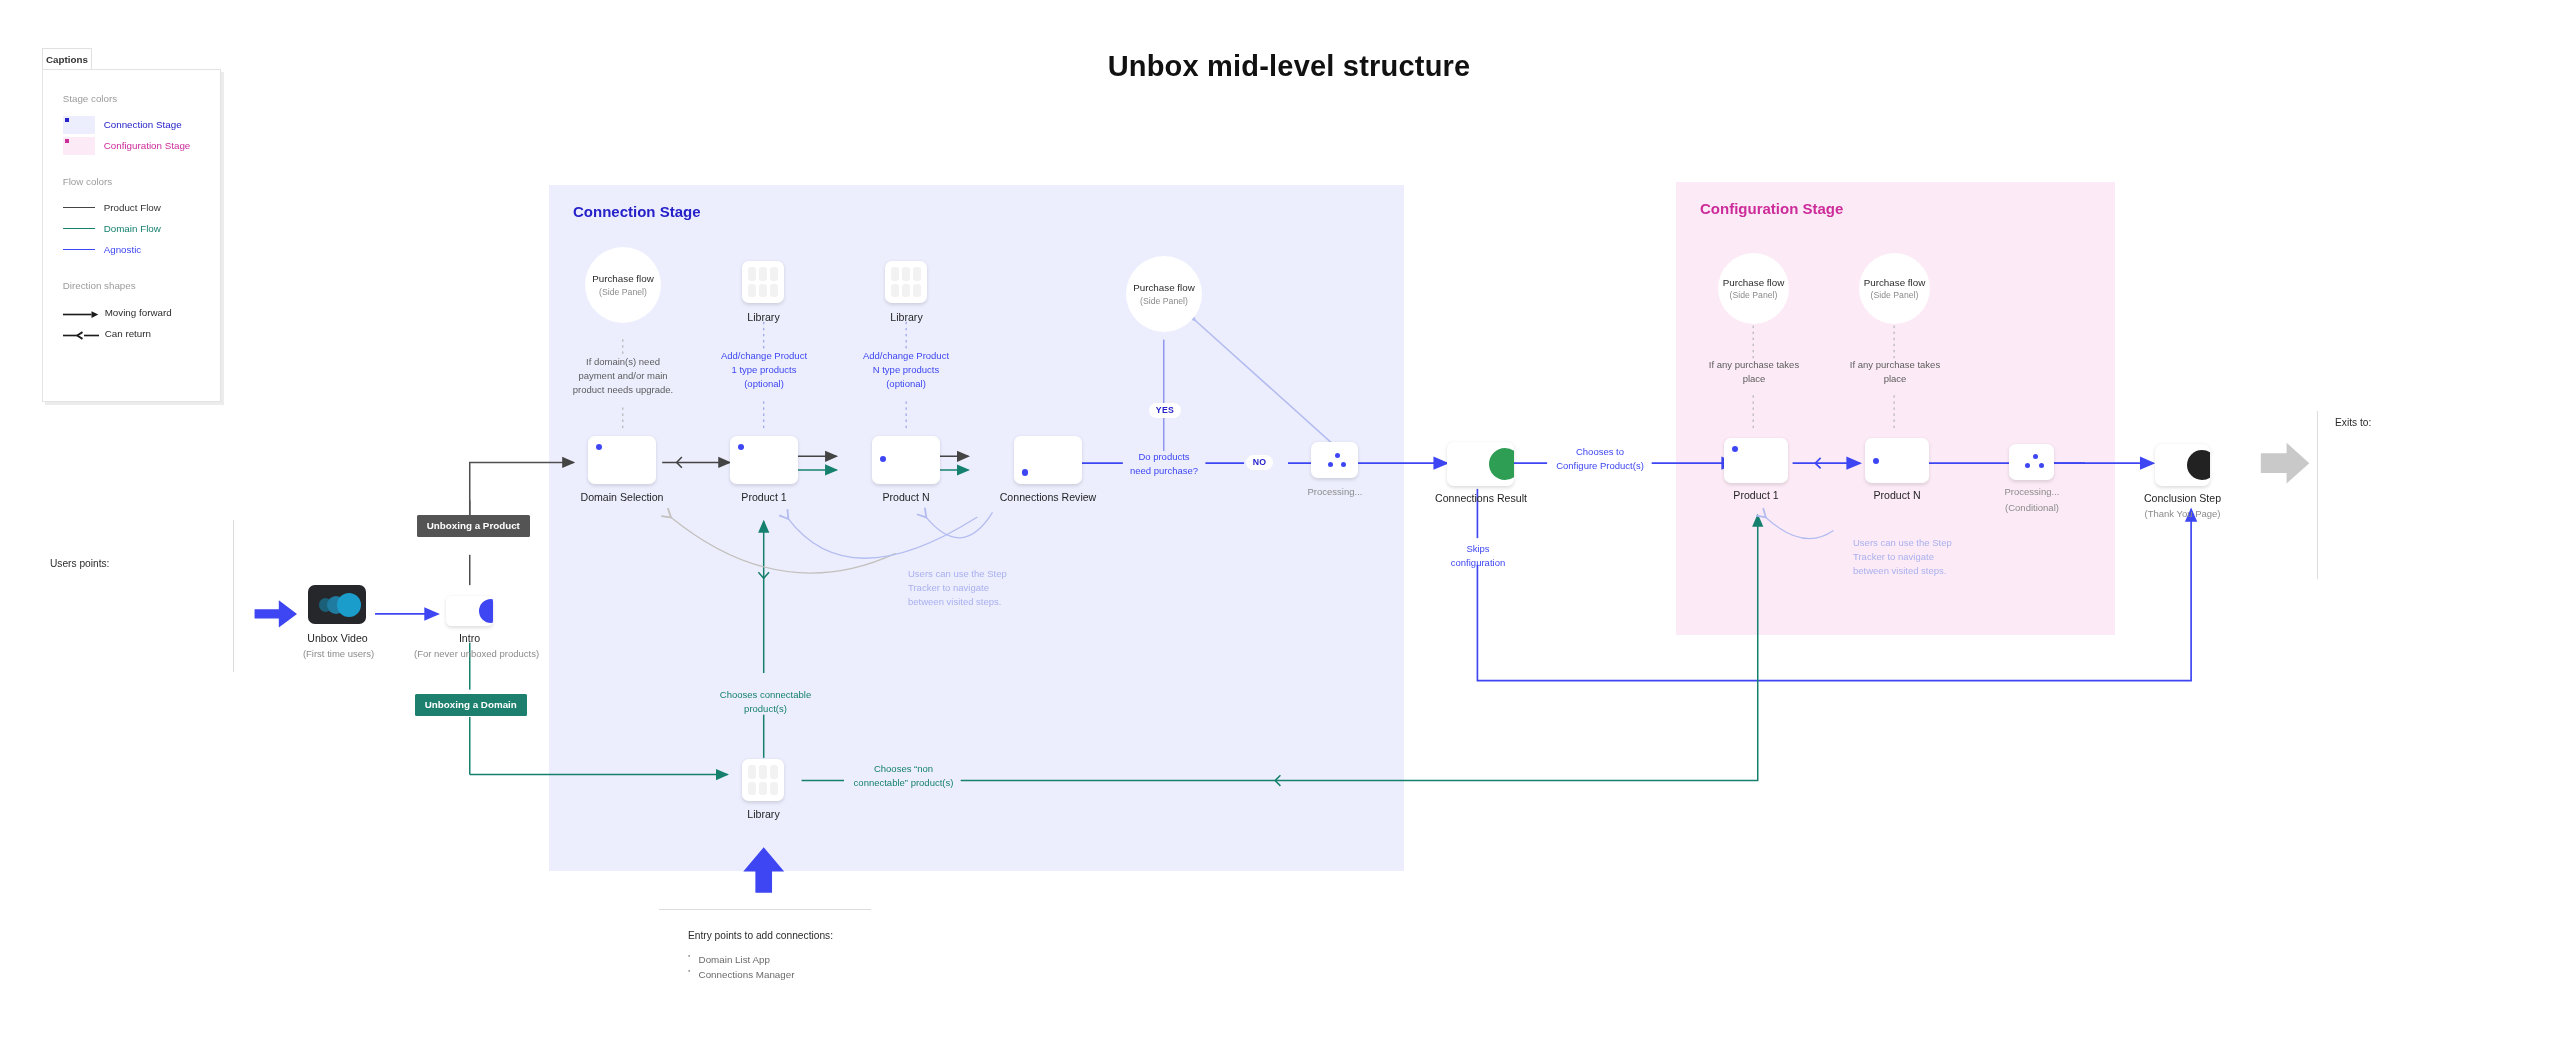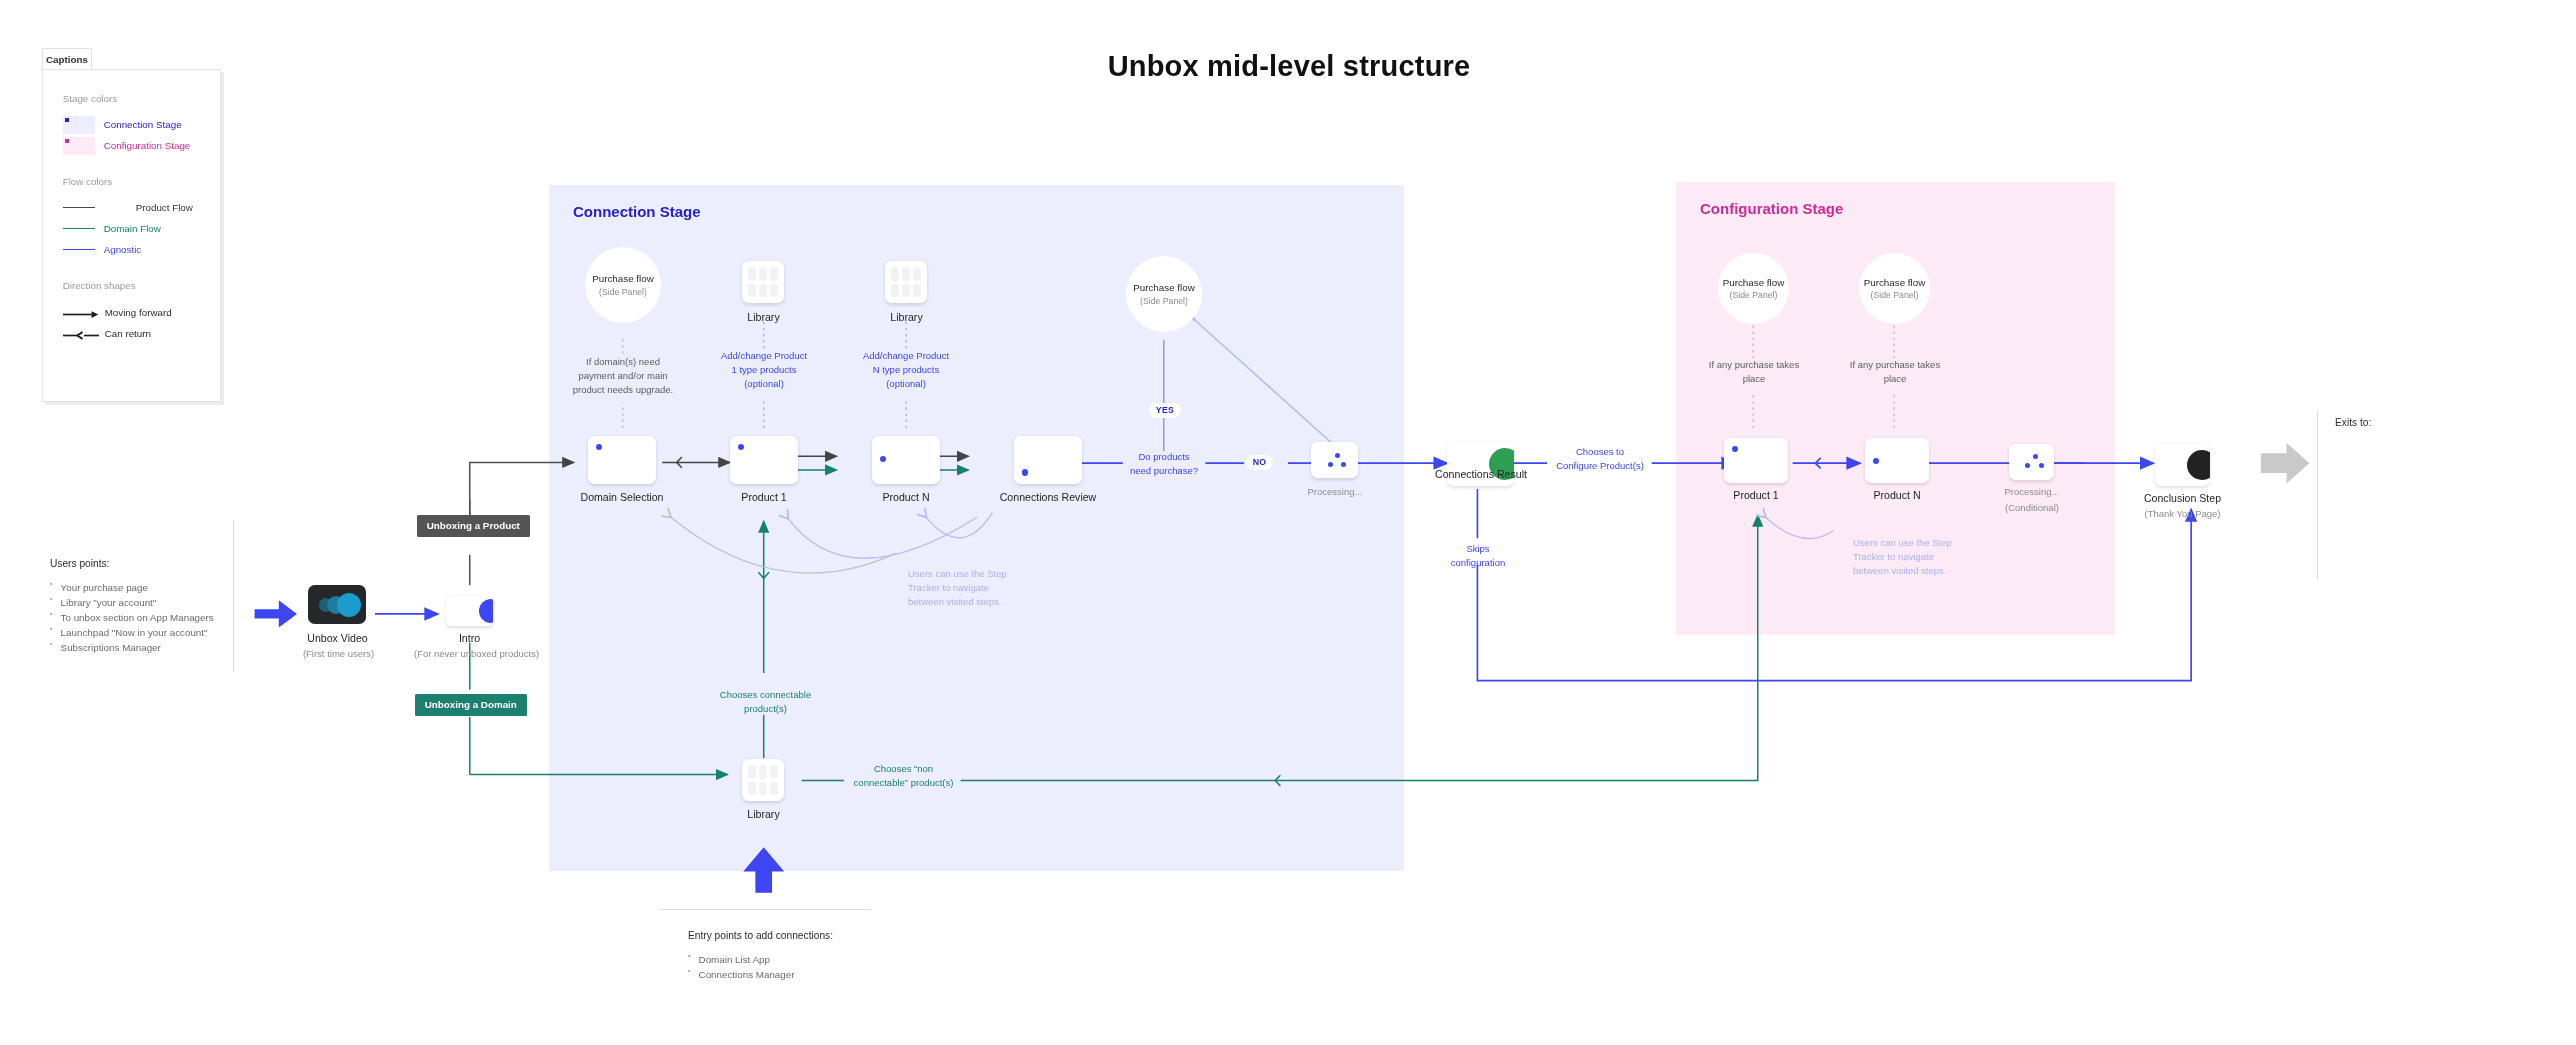--- a/index.html
+++ b/index.html
@@ -144,21 +144,21 @@
       <span class="cap-sw" style="background:#fcebf6;">
         <span class="dot" style="background:#cc2b9a;"></span>
       </span>
       <span class="cap-label" style="color:#cc2b9a;">Configuration Stage</span>
     </div>
 
     <div class="cap-head cap-sec">Flow colors</div>
 
     <div class="cap-row">
       <span class="cap-line" style="border-top-color:#444444;"></span>
-      <span class="cap-label" style="color:#333333;margin-left:32px;">Product Flow</span>
+      <span class="cap-label" style="color:#333333;">Product Flow</span>
     </div>
     <div class="cap-row">
       <span class="cap-line" style="border-top-color:#16806e;"></span>
       <span class="cap-label" style="color:#16806e;">Domain Flow</span>
     </div>
     <div class="cap-row">
       <span class="cap-line" style="border-top-color:#3d46f2;"></span>
       <span class="cap-label" style="color:#3d46f2;">Agnostic</span>
     </div>
 
@@ -298,27 +298,20 @@
   <line x1="2500" y1="430" x2="2500" y2="472" stroke="#b5b5b5" stroke-width="1.6" stroke-dasharray="2 6" stroke-linecap="round"></line>
   <line x1="2500" y1="522" x2="2500" y2="568" stroke="#b5b5b5" stroke-width="1.6" stroke-dasharray="2 6" stroke-linecap="round"></line>
 
   <g>
     <path d="M1008,1118 L1035,1150 L1019,1150 L1019,1178 L997,1178 L997,1150 L981,1150 Z" fill="#3d46f2"></path>
   </g>
 </svg>
 
 <div class="abs note-block" id="entry-points-note" style="left:50px; top:558px; width:167px;">
   <div class="note-title">Users points:</div>
-  <ul>
-    <li>Your purchase page</li>
-    <li>Library "your account"</li>
-    <li>To unbox section on App Managers</li>
-    <li>Launchpad "Now in your account"</li>
-    <li>Subscriptions Manager</li>
-  </ul>
 </div>
 <div class="abs vrule" style="left:233px; top:520px; height:152px;"></div>
 
 <div class="abs" id="unbox-video-thumb" style="left:308px; top:585px; width:58px; height:39px;">
   <b style="left:10.6px; top:13px; width:13.6px; height:13.6px; background:#1b5f78;"></b>
   <b style="left:19px; top:10.6px; width:18px; height:18px; background:#1f7ba0;"></b>
   <b style="left:29px; top:7.6px; width:24px; height:24px; background:#1b9dcc;"></b>
 </div>
 <div class="node-caption" style="left:293px; top:632px; width:89px;">Unbox Video</div>
 <div class="node-sub" style="left:286px; top:648px; width:105px;">(First time users)</div>
@@ -418,21 +411,21 @@
     <i></i>
     <i></i>
 </div>
 <div class="node-caption" style="left:733px; top:808px; width:61px;">Library</div>
 <div class="flow-label fl-teal" style="left:843px; top:762px; width:121px;">Chooses “non
 connectable” product(s)</div>
 
 <div class="node-card" id="conn-result-card" style="left:1447px; top:442px; width:67px; height:44px;">
   <span class="abs" style="left:42px; top:6px; width:32px; height:32px; border-radius:50%; background:#2f9e55;"></span>
 </div>
-<div class="node-caption" style="left:1424px; top:468px; width:114px;">Connections Result</div>
+<div class="node-caption" style="left:1424px; top:492px; width:114px;">Connections Result</div>
 <div class="flow-label fl-blue" style="left:1547px; top:445px; width:106px;">Chooses to
 Configure Product(s)</div>
 <div class="flow-label fl-blue" style="left:1432px; top:542px; width:92px;">Skips
 configuration</div>
 
 <div class="circle-node" style="left:1718px; top:253px; width:71px; height:71px;">
   <div class="t1">Purchase flow</div>
   <div class="t2">(Side Panel)</div>
 </div>
 <div class="flow-label fl-grey" style="left:1697px; top:358px; width:114px;">If any purchase takes

